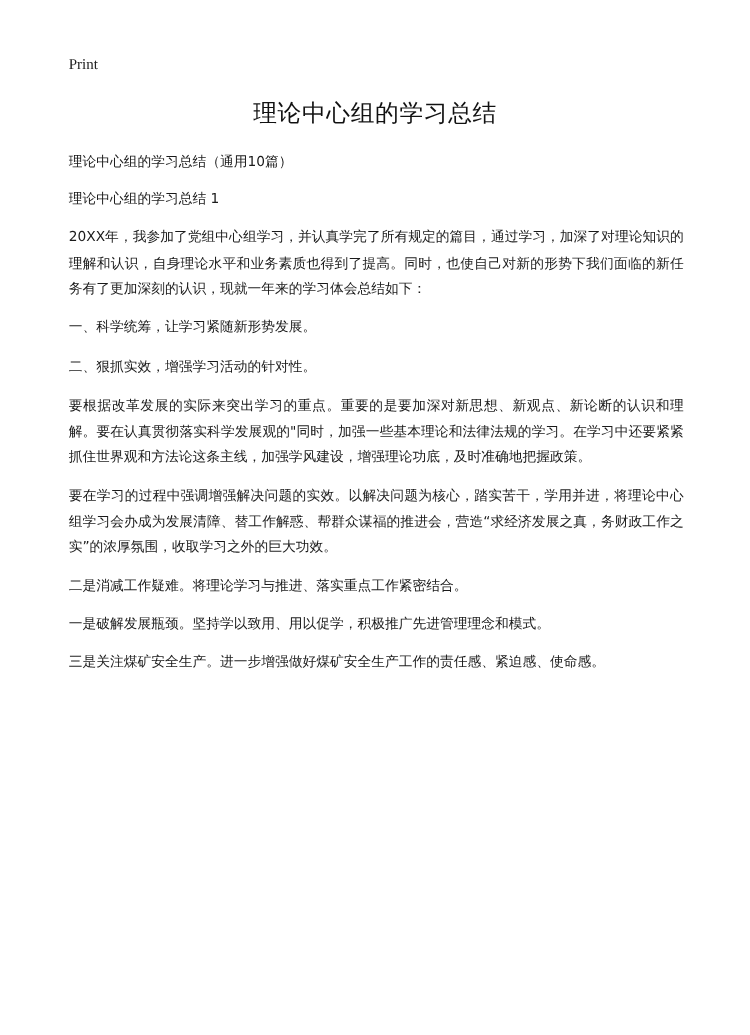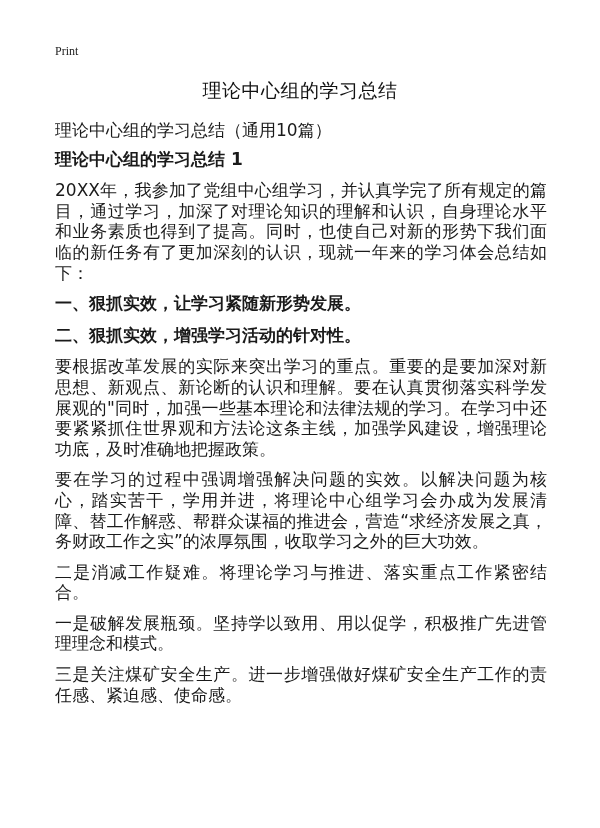--- a/index.html
+++ b/index.html
@@ -14,39 +14,39 @@
     font-family: "Liberation Serif", "DejaVu Serif", serif;
     font-size: 12px; color: #222;
   }
   .doc-title {
     position: absolute; left: 0; width: 600px; top: 78px;
     text-align: center; font-size: 19px; font-weight: normal; color: #111;
     letter-spacing: 0.5px; margin: 0;
   }
   .content {
     position: absolute; left: 55px; top: 120px; width: 492px;
-    font-size: 17px; line-height: 20.6px;
+    font-size: 11px; line-height: 20.6px;
   }
   .content p { margin: 0; }
   .subtitle { margin-bottom: 8px !important; }
   .para { margin-bottom: 10px !important; text-align: justify; }
-  .heading { font-weight: bold; margin-bottom: 11px !important; }
+  .heading { font-weight: normal; margin-bottom: 11px !important; }
 </style>
 </head>
 <body>
 
 <div class="page">
   <div class="print-label">Print</div>
   <h1 class="doc-title">理论中心组的学习总结</h1>
 
   <div class="content">
     <p class="subtitle">理论中心组的学习总结（通用10篇）</p>
     <p class="heading">理论中心组的学习总结 1</p>
     <p class="para">20XX年，我参加了党组中心组学习，并认真学完了所有规定的篇目，通过学习，加深了对理论知识的理解和认识，自身理论水平和业务素质也得到了提高。同时，也使自己对新的形势下我们面临的新任务有了更加深刻的认识，现就一年来的学习体会总结如下：</p>
-    <p class="heading">一、狠抓实效，让学习紧随新形势发展。</p>
+    <p class="heading">一、科学统筹，让学习紧随新形势发展。</p>
     <p class="heading">二、狠抓实效，增强学习活动的针对性。</p>
     <p class="para">要根据改革发展的实际来突出学习的重点。重要的是要加深对新思想、新观点、新论断的认识和理解。要在认真贯彻落实科学发展观的"同时，加强一些基本理论和法律法规的学习。在学习中还要紧紧抓住世界观和方法论这条主线，加强学风建设，增强理论功底，及时准确地把握政策。</p>
     <p class="para">要在学习的过程中强调增强解决问题的实效。以解决问题为核心，踏实苦干，学用并进，将理论中心组学习会办成为发展清障、替工作解惑、帮群众谋福的推进会，营造“求经济发展之真，务财政工作之实”的浓厚氛围，收取学习之外的巨大功效。</p>
     <p class="para">二是消减工作疑难。将理论学习与推进、落实重点工作紧密结合。</p>
     <p class="para">一是破解发展瓶颈。坚持学以致用、用以促学，积极推广先进管理理念和模式。</p>
     <p class="para">三是关注煤矿安全生产。进一步增强做好煤矿安全生产工作的责任感、紧迫感、使命感。</p>
   </div>
 </div>
 
 </body></html>

